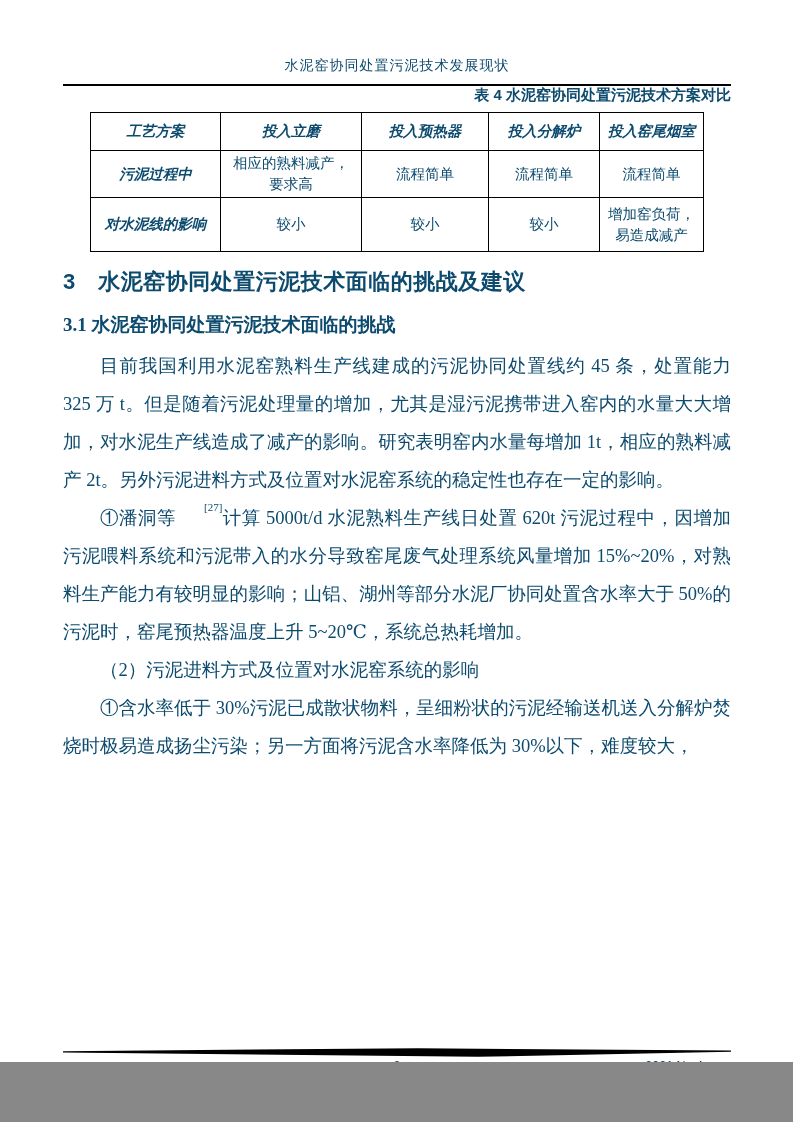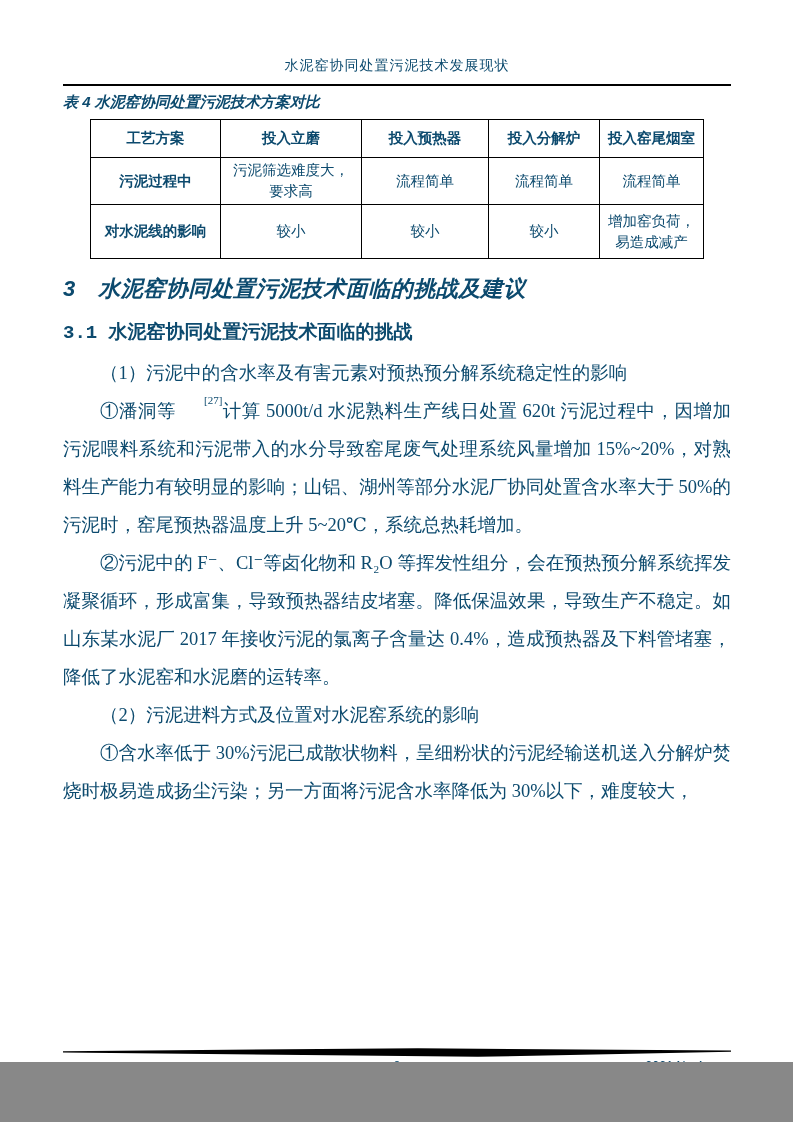--- a/index.html
+++ b/index.html
@@ -20,63 +20,61 @@
     text-align: center;
     font-size: 14px;
     letter-spacing: 1px;
   }
   .head-rule {
     margin-top: 9px;
     border-bottom: 2px solid #000;
     height: 0;
   }
   .table-caption {
-    margin-top: 7px;
-    text-align: left;
+    margin-top: 0;
+    text-align: right;
     font-size: 15px;
     font-weight: bold;
     font-family: "Liberation Sans", "DejaVu Sans", sans-serif;
-    font-style: italic;
   }
 
   table.cmp {
     border-collapse: collapse;
     table-layout: fixed;
     width: 613px;
     margin: 7px auto 0 auto;
     font-size: 14.5px;
   }
   table.cmp th, table.cmp td {
     border: 1.4px solid #000;
     text-align: center;
     vertical-align: middle;
     padding: 2px 6px;
     line-height: 1.45;
     font-weight: normal;
   }
-  table.cmp .hd { font-weight: bold; }
+  table.cmp .hd { font-weight: bold; font-style: italic; }
   tr.r0 { height: 38px; }
   tr.r1 { height: 46px; }
   tr.r2 { height: 54px; }
   tr.r3 { height: 58px; }
   tr.r4 { height: 52px; }
 
   h2.sec {
     margin: 15px 0 0 0;
     font-size: 22px;
     font-weight: bold;
     font-family: "Liberation Sans", "DejaVu Sans", sans-serif;
     letter-spacing: 0.5px;
-    font-style: italic;
   }
   h3.subsec {
     margin: 15px 0 0 0;
     font-size: 19px;
     font-weight: bold;
-    font-family: Liberation Mono, monospace;
+    font-family: Liberation Serif, serif;
   }
 
   .bodytext { margin-top: 9px; }
   .bodytext p {
     margin: 0;
     font-size: 18.5px;
     line-height: 38px;
     text-align: justify;
     text-justify: inter-ideograph;
     text-indent: 2em;
@@ -128,42 +126,41 @@
       <tbody>
           <tr class="r0">
         <th class="hd">工艺方案</th>
         <th class="hd">投入立磨</th>
         <th class="hd">投入预热器</th>
         <th class="hd">投入分解炉</th>
         <th class="hd">投入窑尾烟室</th>
       </tr>
       <tr class="r1">
         <td class="hd">污泥过程中</td>
-        <td>污泥筛选难度大，要求高</td>
+        <td>相应的熟料减产，要求高</td>
         <td>流程简单</td>
         <td>流程简单</td>
         <td>流程简单</td>
       </tr>
       <tr class="r2">
         <td class="hd">对水泥线的影响</td>
         <td>较小</td>
         <td>较小</td>
         <td>较小</td>
         <td>增加窑负荷，易造成减产</td>
       </tr>
     </tbody>
       </table>
 
     <h2 class="sec">3　水泥窑协同处置污泥技术面临的挑战及建议</h2>
     <h3 class="subsec">3.1 水泥窑协同处置污泥技术面临的挑战</h3>
 
     <div class="bodytext">
-      <p>（1）污泥中的含水率及有害元素对预热预分解系统稳定性的影响</p>
+      <p>目前我国利用水泥窑熟料生产线建成的污泥协同处置线约 45 条，处置能力 325 万 t。但是随着污泥处理量的增加，尤其是湿污泥携带进入窑内的水量大大增加，对水泥生产线造成了减产的影响。研究表明窑内水量每增加 1t，相应的熟料减产 2t。另外污泥进料方式及位置对水泥窑系统的稳定性也存在一定的影响。</p>
       <p><span>①潘洞等</span><sup class="cite">[27]</sup><span>计算 5000t/d 水泥熟料生产线日处置 620t 污泥过程中，因增加污泥喂料系统和污泥带入的水分导致窑尾废气处理系统风量增加 15%~20%，对熟料生产能力有较明显的影响；山铝、湖州等部分水泥厂协同处置含水率大于 50%的污泥时，窑尾预热器温度上升 5~20℃，系统总热耗增加。</span></p>
-      <p>②污泥中的 F⁻、Cl⁻等卤化物和 R₂O 等挥发性组分，会在预热预分解系统挥发凝聚循环，形成富集，导致预热器结皮堵塞。降低保温效果，导致生产不稳定。如山东某水泥厂 2017 年接收污泥的氯离子含量达 0.4%，造成预热器及下料管堵塞，降低了水泥窑和水泥磨的运转率。</p>
       <p>（2）污泥进料方式及位置对水泥窑系统的影响</p>
       <p>①含水率低于 30%污泥已成散状物料，呈细粉状的污泥经输送机送入分解炉焚烧时极易造成扬尘污染；另一方面将污泥含水率降低为 30%以下，难度较大，</p>
     </div>
   </div>
 
   <div class="footer">
     <svg class="footer-bar" viewBox="0 0 668 10" preserveAspectRatio="none">
       <polygon points="0,3.2 355,0.2 668,2.6 668,3.8 415,8.8 0,4.4" fill="#000"></polygon>
     </svg>
     <div class="footer-row">

